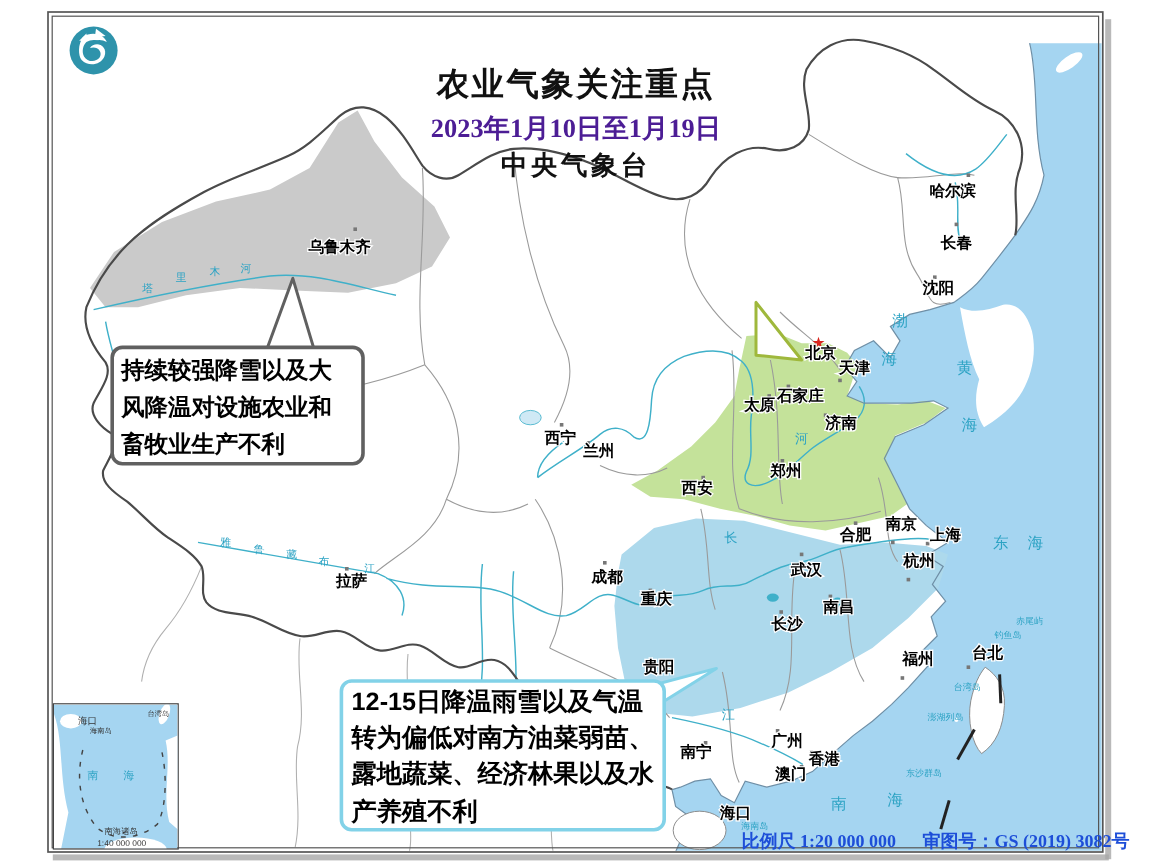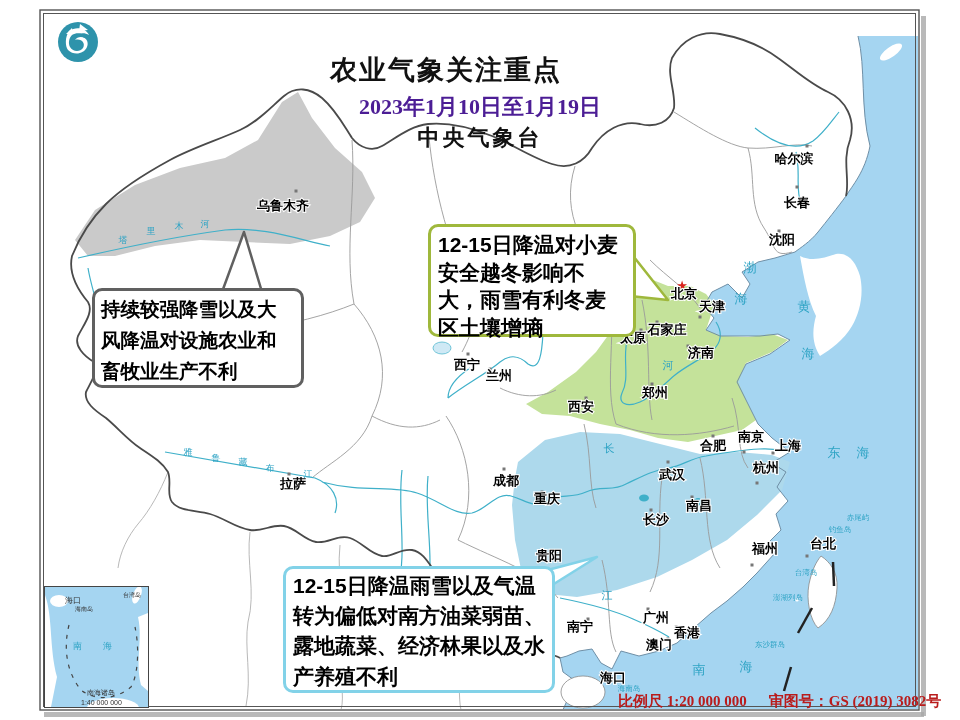--- a/index.html
+++ b/index.html
@@ -1,35 +1,35 @@
 <!DOCTYPE html>
 <html><head>
 <meta charset="utf-8">
 <style>
   html,body{margin:0;padding:0;background:#fff;}
   #stage{position:relative;width:960px;height:720px;background:#fff;overflow:hidden;
          font-family:"Liberation Sans","DejaVu Sans",sans-serif;}
   #geo{position:absolute;left:0;top:0;}
   .hud{position:absolute;}
   
-  .t1{left:330px;top:52px;width:300px;font-family:"Liberation Serif","DejaVu Serif",serif;
+  .t1{left:330px;top:52px;width:300px;text-align:center;font-family:"Liberation Serif","DejaVu Serif",serif;
       font-size:27px;font-weight:700;color:#111;letter-spacing:2px;}
   .t2{left:310px;top:92px;width:340px;text-align:center;font-family:"Liberation Serif","DejaVu Serif",serif;
       font-size:22px;font-weight:600;color:#4c1d95;}
   .t3{left:330px;top:123px;width:300px;text-align:center;font-family:"Liberation Serif","DejaVu Serif",serif;
       font-size:22px;font-weight:600;color:#111;letter-spacing:3px;}
   
   .callout{position:absolute;background:#fff;border:3px solid #666;border-radius:10px;
            color:#000;font-weight:700;box-sizing:border-box;}
   .co-west{left:92px;top:288px;width:212px;height:100px;font-size:19.5px;line-height:1.6;padding:3px 6px;}
   .co-north{left:428px;top:224px;width:208px;height:113px;font-size:21px;line-height:1.32;padding:4px 7px;}
   .co-south{left:283px;top:566px;width:272px;height:127px;font-size:21px;line-height:1.44;padding:2px 7px;}
   
   .footer{left:618px;top:692px;width:300px;font-family:"Liberation Serif","DejaVu Serif",serif;
-          font-size:15px;font-weight:600;color:#b91c1c;white-space:nowrap;}
+          font-size:15px;font-weight:600;color:#1d4ed8;white-space:nowrap;}
   .footer span + span{margin-left:22px;}
   
   #inset{left:44px;top:586px;width:105px;height:122px;border:1px solid #444;box-sizing:border-box;overflow:hidden;}
   
   text{font-family:"Liberation Sans","DejaVu Sans",sans-serif;}
   .citylab{font-size:13px;font-weight:700;fill:#000;paint-order:stroke;stroke:#ffffff;stroke-width:2px;text-anchor:middle;}
   .sealab{font-size:13px;font-weight:500;text-anchor:middle;}
   .riverlab{font-weight:500;text-anchor:middle;}
   .smalllab{font-size:7.5px;text-anchor:middle;}
 </style>
@@ -232,21 +232,20 @@
       <path d="M-6,-7 C-1,-10 6,-9 7,-4 C3,-6 -1,-5 -3,-2 C3,-4 8,1 5,6 C2,10 -5,10 -8,5 C-10,1 -9,-4 -6,-7 Z" fill="#2e93ab"></path>
       <path fill="#ffffff" d="M2,-18 L10,-12 L1,-11 Z M-12,-8 L-6,-14 L-5,-8 Z"></path>
     </g>
   </svg>
 
   <div class="hud t1">农业气象关注重点</div>
   <div class="hud t2">2023年1月10日至1月19日</div>
   <div class="hud t3">中央气象台</div>
 
   <div class="hud callout co-west" style="border-color: rgb(96, 96, 96);">持续较强降雪以及大风降温对设施农业和畜牧业生产不利</div>
-  <div class="hud callout co-north" style="border-color: rgb(159, 184, 60);">12-15日降温对小麦安全越冬影响不大，雨雪有利冬麦区土壤增墒</div>
   <div class="hud callout co-south" style="border-color: rgb(130, 210, 232);">12-15日降温雨雪以及气温转为偏低对南方油菜弱苗、露地蔬菜、经济林果以及水产养殖不利</div>
 
   <div class="hud footer">
     <span>比例尺 1:20 000 000</span><span>审图号：GS (2019) 3082号</span>
   </div>
 
   <div class="hud" id="inset">
     <svg width="103" height="120" viewBox="0 0 103 120">
       <rect x="0" y="0" width="103" height="120" fill="#a5d5f1"></rect>
       <ellipse cx="14" cy="14" rx="9" ry="6" fill="#fff"></ellipse>

